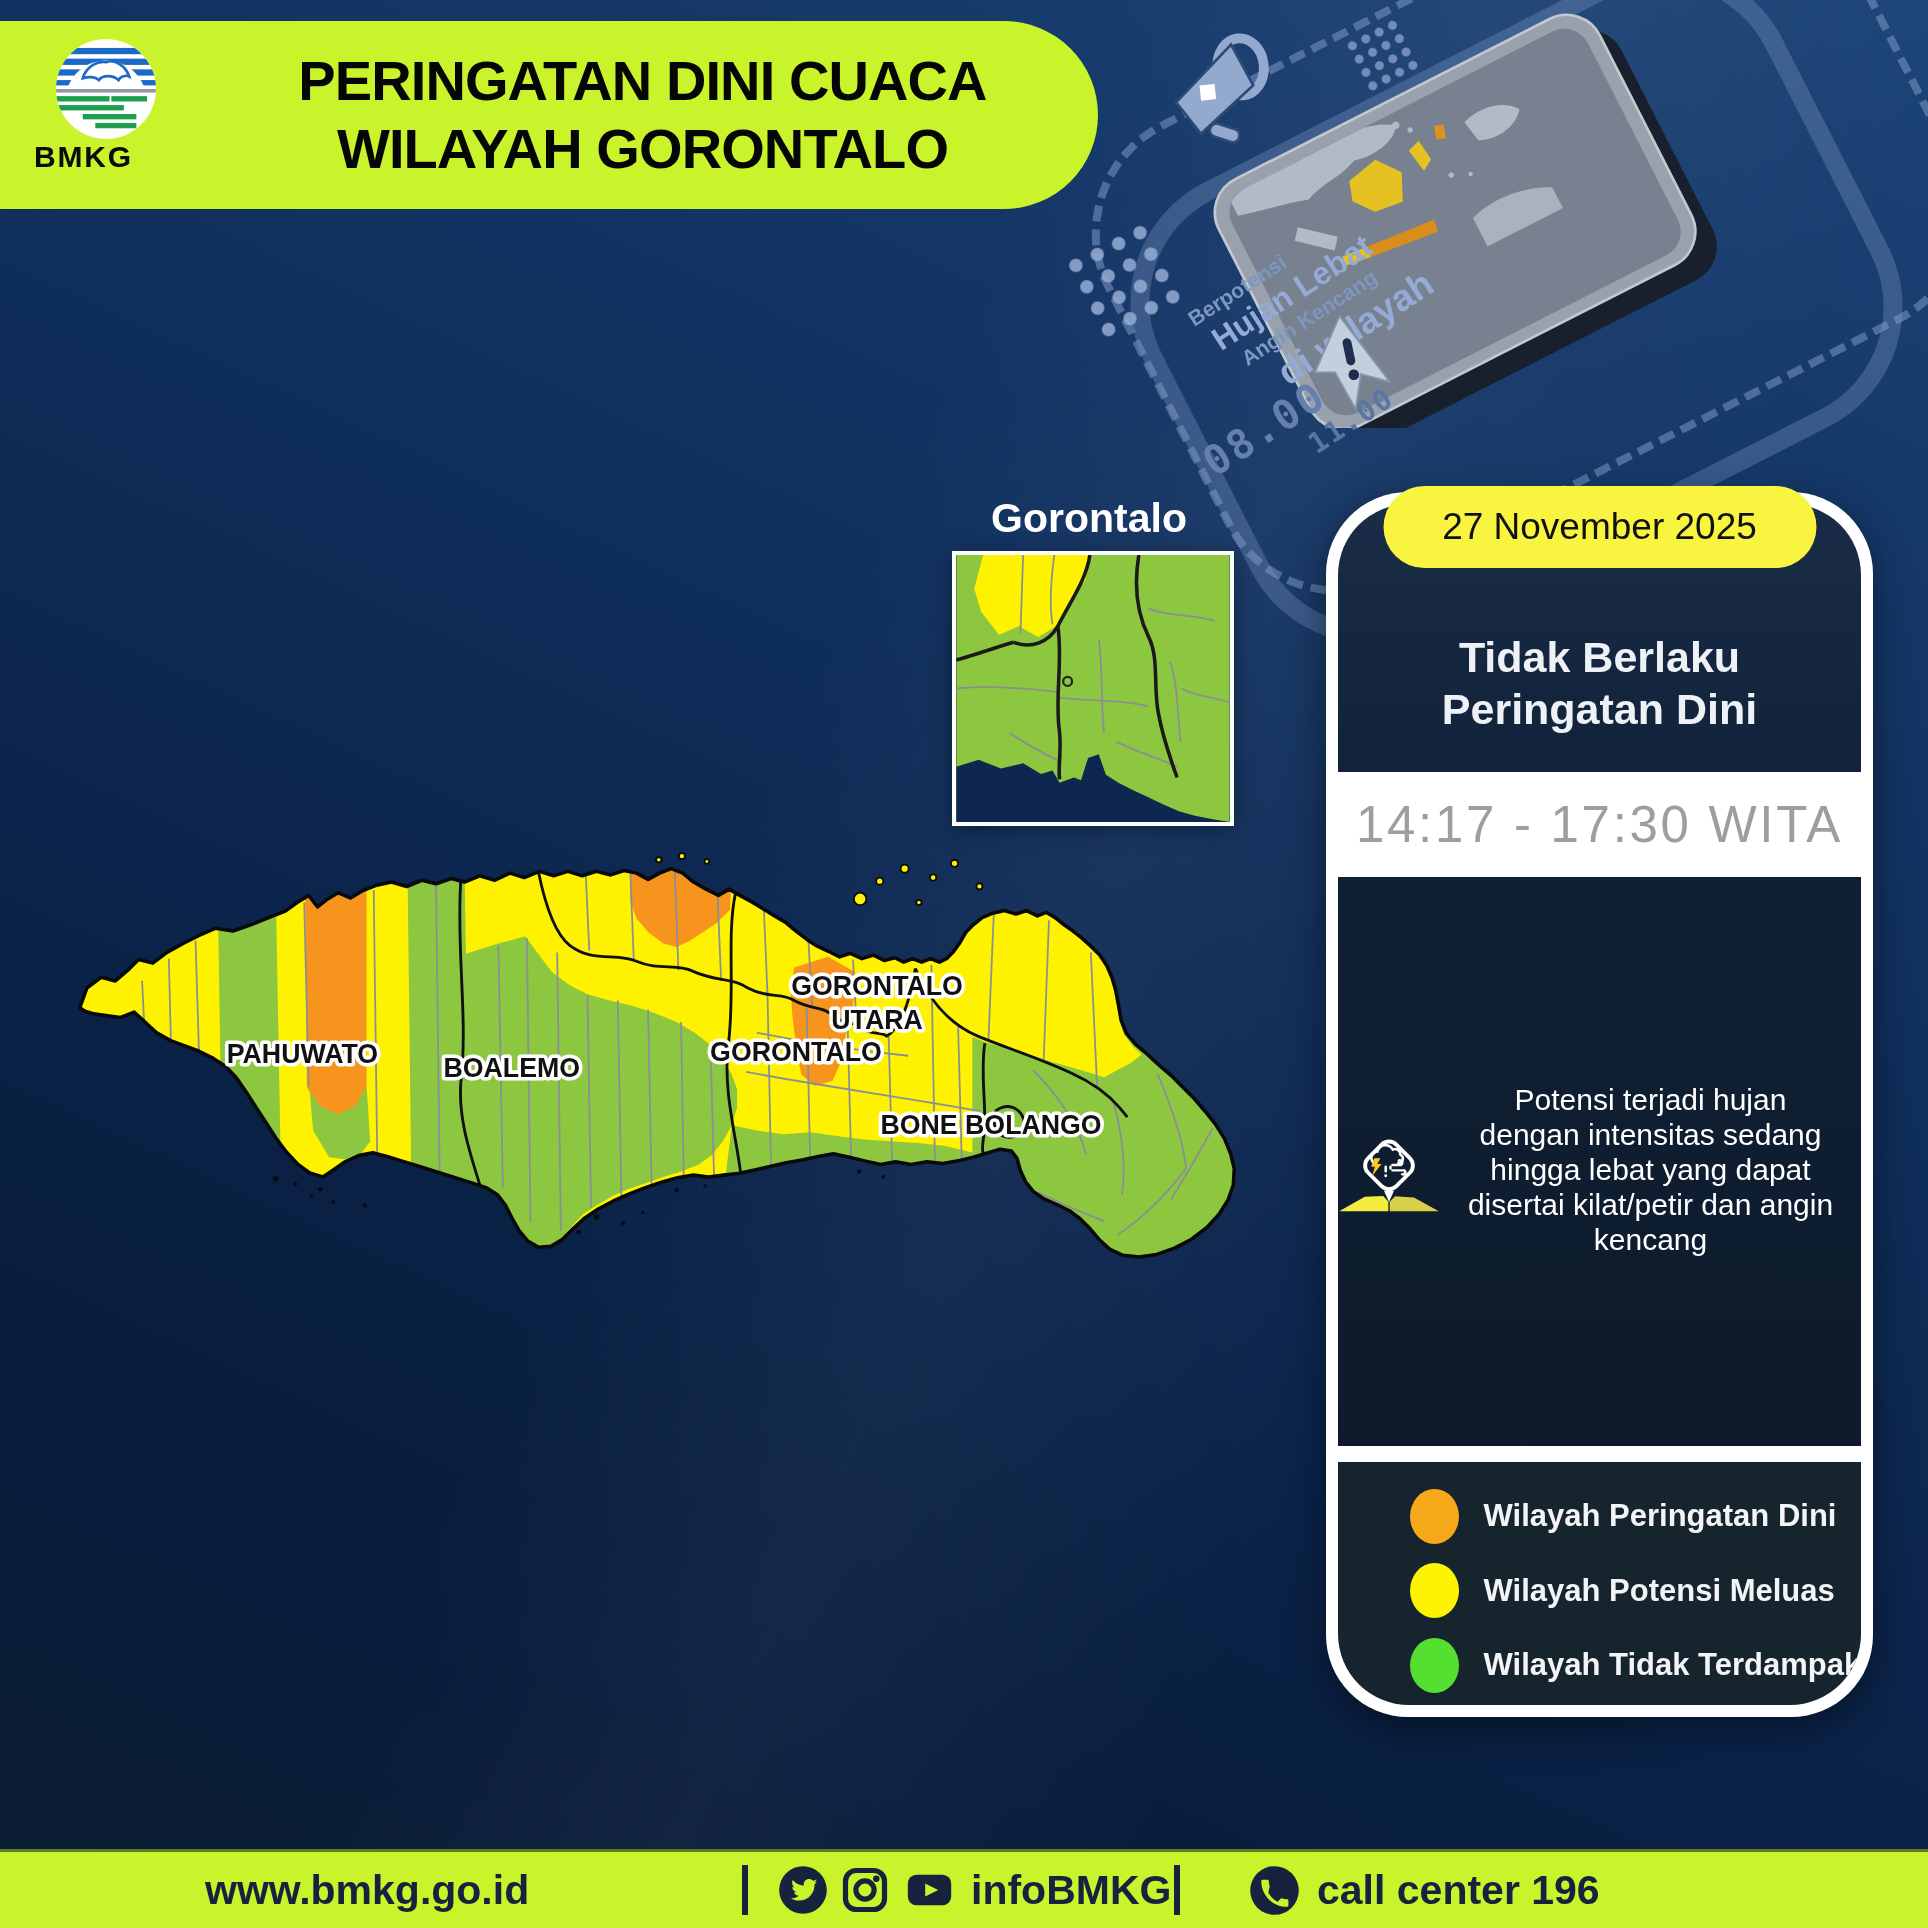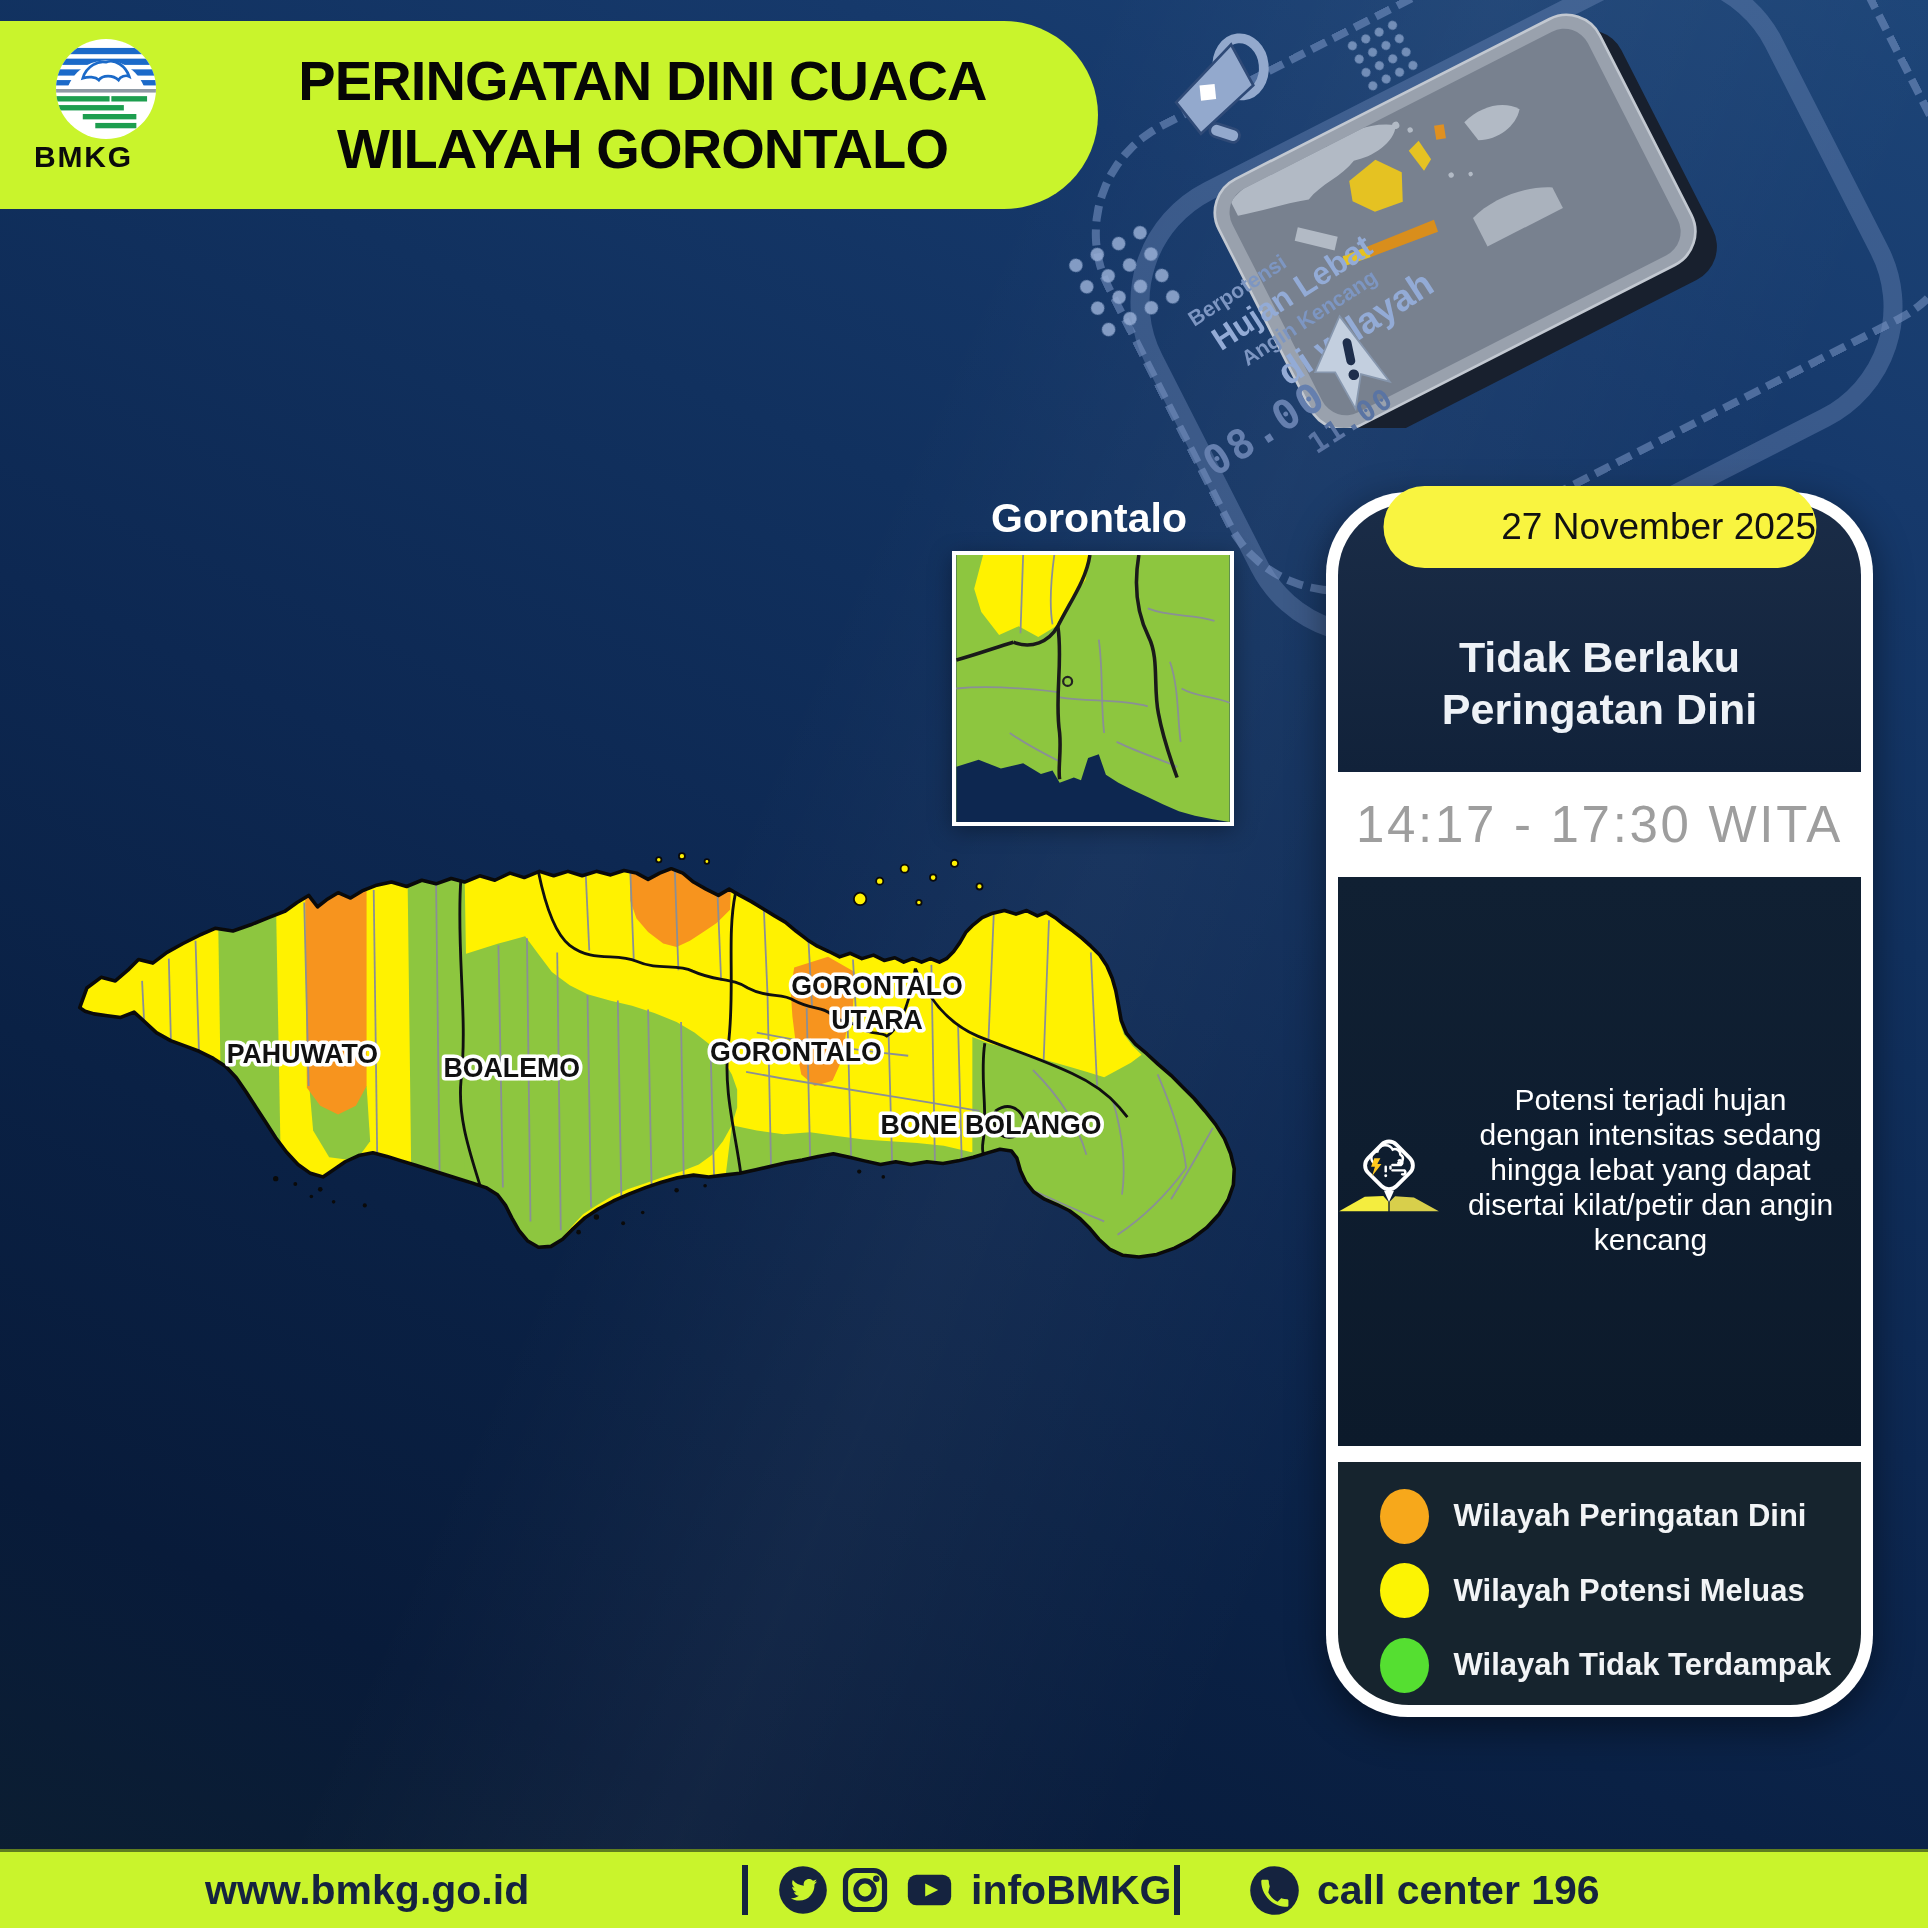--- a/index.html
+++ b/index.html
@@ -58,26 +58,26 @@
     display:flex;flex-direction:column;justify-content:flex-end;align-items:center;padding-bottom:37px;box-sizing:border-box;}
   .sec1 div{color:#eef2f7;font-size:43px;font-weight:bold;line-height:52px;}
   .timeband{height:105px;background:#fff;display:flex;align-items:center;justify-content:center;}
   .timeband div{color:#9e9e9e;font-size:51px;letter-spacing:2.7px;text-align:right;}
   .sec2{height:569px;background:linear-gradient(180deg,#10203300%,#0c1a2b 100%);
     background:linear-gradient(180deg,#102033 0%,#0c1a2b 100%);
     display:flex;flex-direction:row;align-items:center;}
   .sec2 svg{margin-top:25px;}
   .desc{color:#fff;font-size:30px;line-height:35px;text-align:center;margin-top:16px;padding:0 27px;}
   .divider{height:16px;background:#fff;}
-  .legend{flex:1;background:#16242e;padding:27px 0 0 42px;display:flex;flex-direction:column;gap:19.6px;}
+  .legend{flex:1;background:#16242e;padding:27px 0 0 72px;display:flex;flex-direction:column;gap:19.6px;}
   .legrow{display:flex;align-items:center;gap:25px;}
   .legdot{width:49px;height:55px;border-radius:50%;flex:0 0 auto;}
   .legrow span{color:#f2f4f6;font-size:31px;font-weight:bold;}
   .pill{position:absolute;left:50%;top:-6.2px;transform:translateX(-50%);width:433px;height:82px;background:#f9f440;
-    border-radius:41px;display:flex;align-items:center;justify-content:flex-end;z-index:3;}
+    border-radius:41px;display:flex;align-items:center;justify-content:center;z-index:3;}
   .pill div{font-size:37px;color:#111;}
   
   .footer{position:absolute;left:0;bottom:0;width:100%;height:79px;background:#c9f42c;border-top:3.6px solid #5f7d20;
     box-sizing:border-box;}
   .footer .item{position:absolute;top:0;height:76px;display:flex;align-items:center;color:#15233f;
     font-size:41px;font-weight:bold;}
   .fsep{width:6.2px;height:50px;background:#15233f;position:absolute;top:12.5px;}
 </style>
 </head>
 <body>

